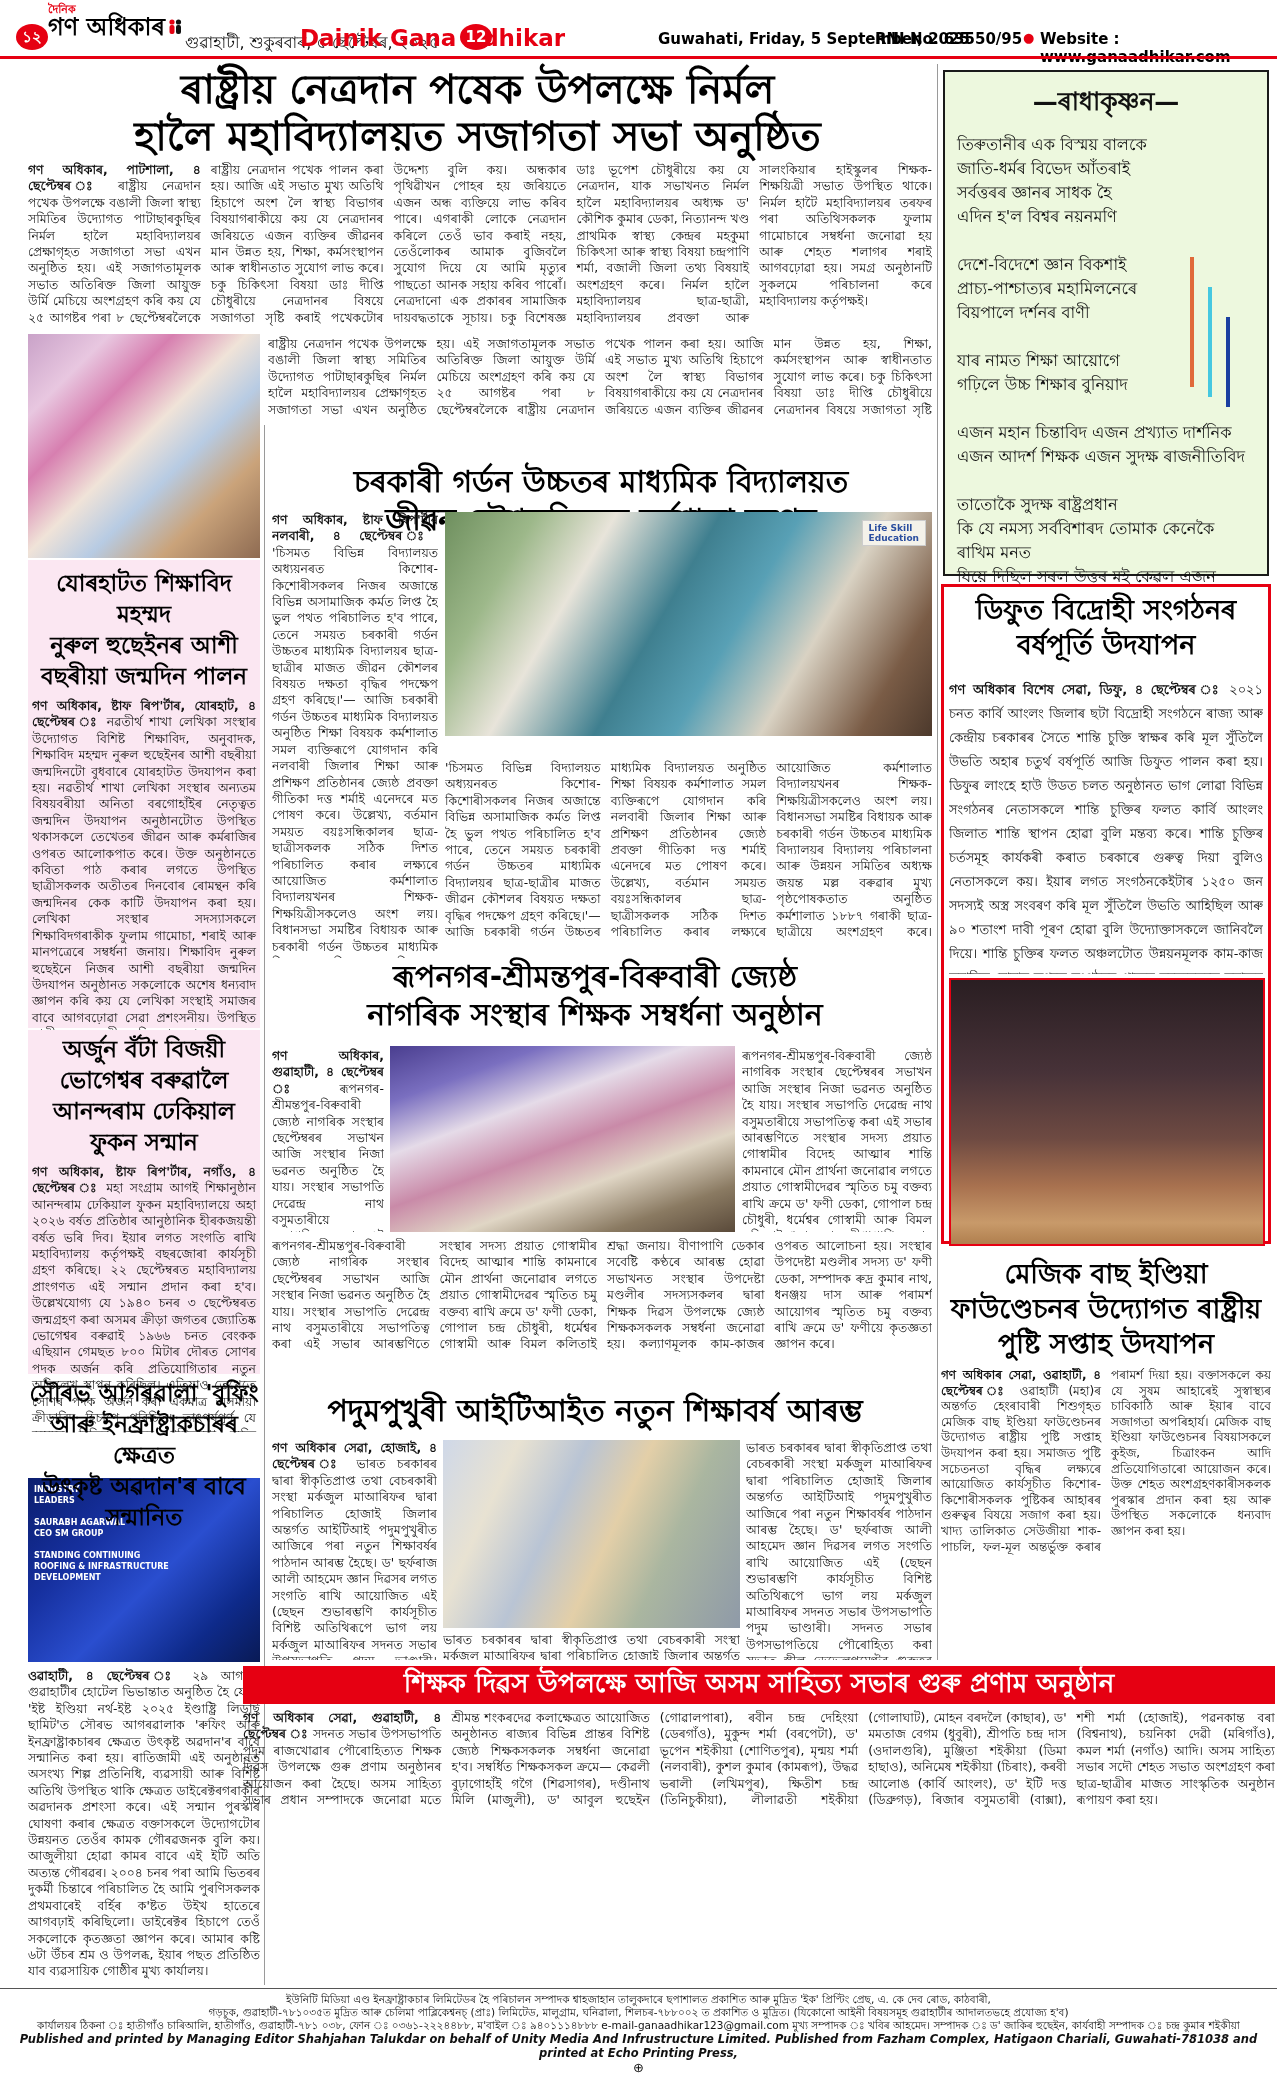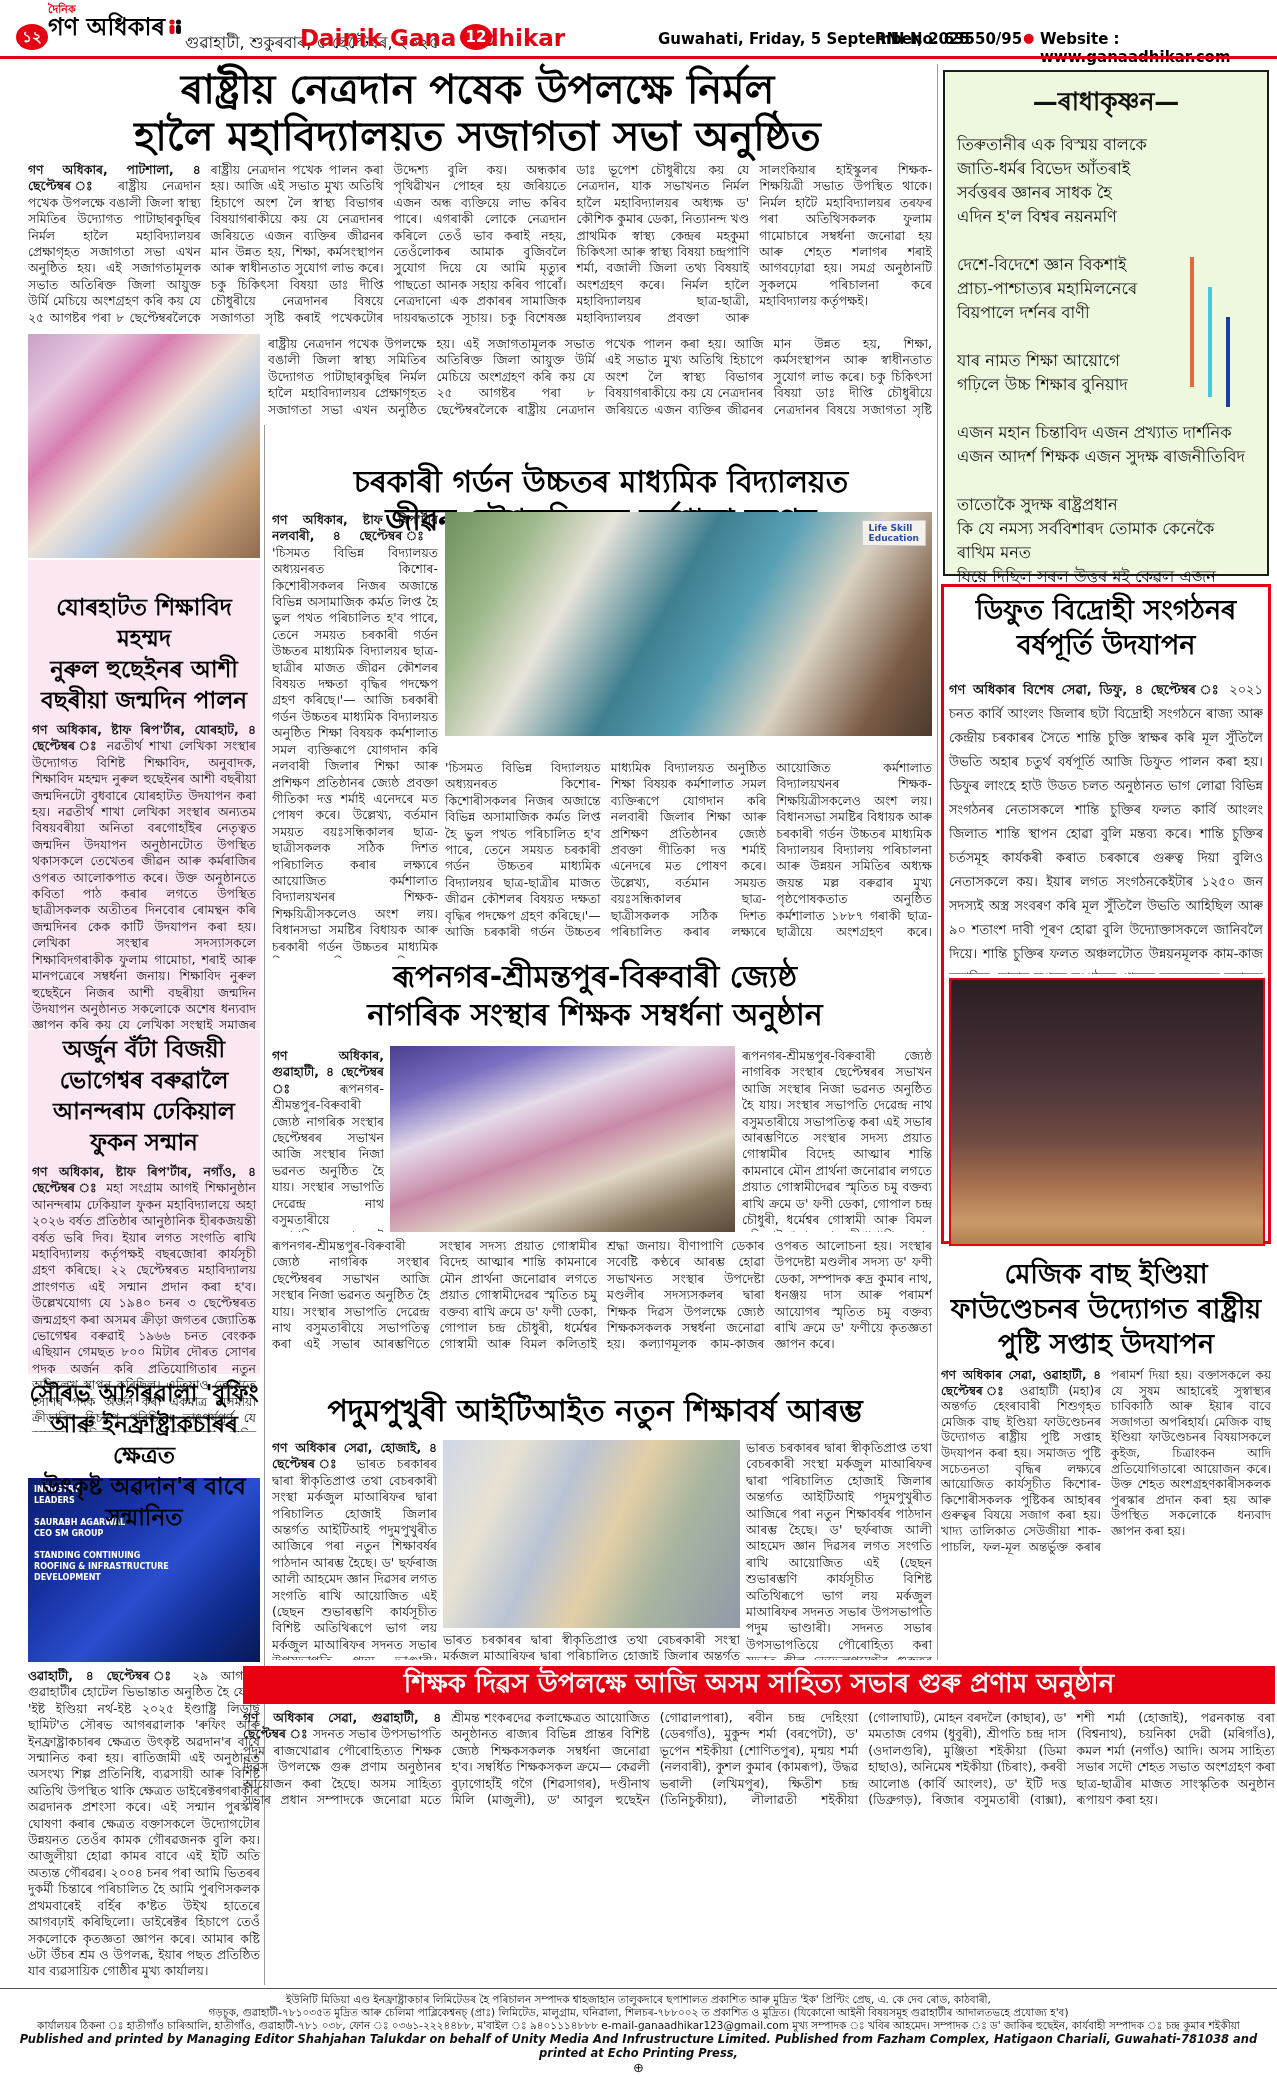--- a/index.html
+++ b/index.html
@@ -132,21 +132,21 @@
   <div class="abs body-txt" style="left:272px;top:512px;width:166px;height:446px;">
     <span class="byline">গণ অধিকাৰ, ষ্টাফ ৰিপ'ৰ্টাৰ নলবাৰী, ৪ ছেপ্টেম্বৰ ঃ </span><span>'চিসমত বিভিন্ন বিদ্যালয়ত অধ্যয়নৰত কিশোৰ-কিশোৰীসকলৰ নিজৰ অজান্তে বিভিন্ন অসামাজিক কৰ্মত লিপ্ত হৈ ভুল পথত পৰিচালিত হ'ব পাৰে, তেনে সময়ত চৰকাৰী গৰ্ডন উচ্চতৰ মাধ্যমিক বিদ্যালয়ৰ ছাত্ৰ-ছাত্ৰীৰ মাজত জীৱন কৌশলৰ বিষয়ত দক্ষতা বৃদ্ধিৰ পদক্ষেপ গ্ৰহণ কৰিছে।'— আজি চৰকাৰী গৰ্ডন উচ্চতৰ মাধ্যমিক বিদ্যালয়ত অনুষ্ঠিত শিক্ষা বিষয়ক কৰ্মশালাত সমল ব্যক্তিৰূপে যোগদান কৰি নলবাৰী জিলাৰ শিক্ষা আৰু প্ৰশিক্ষণ প্ৰতিষ্ঠানৰ জ্যেষ্ঠ প্ৰবক্তা গীতিকা দত্ত শৰ্মাই এনেদৰে মত পোষণ কৰে। উল্লেখ্য, বৰ্তমান সময়ত বয়ঃসন্ধিকালৰ ছাত্ৰ-ছাত্ৰীসকলক সঠিক দিশত পৰিচালিত কৰাৰ লক্ষ্যৰে আয়োজিত কৰ্মশালাত বিদ্যালয়খনৰ শিক্ষক-শিক্ষয়িত্ৰীসকলেও অংশ লয়। বিধানসভা সমষ্টিৰ বিধায়ক আৰু চৰকাৰী গৰ্ডন উচ্চতৰ মাধ্যমিক বিদ্যালয়ৰ বিদ্যালয় পৰিচালনা আৰু উন্নয়ন সমিতিৰ অধ্যক্ষ জয়ন্ত মল্ল বৰুৱাৰ মুখ্য পৃষ্ঠপোষকতাত অনুষ্ঠিত কৰ্মশালাত ১৮৮৭ গৰাকী ছাত্ৰ-ছাত্ৰীয়ে অংশগ্ৰহণ কৰে। বিদ্যালয়খনৰ অধ্যক্ষ, সহঃ আয়ুক্ত মানসজ্যোতি শৰ্মা, শিক্ষক-শিক্ষয়িত্ৰী আৰু আমন্ত্ৰিত অতিথিসকলে ছাত্ৰ-ছাত্ৰীসকলক জীৱনত আগবাঢ়ি যোৱাৰ বাবে প্ৰেৰণাদায়ক বক্তব্য আগবঢ়ায়। শেহত শিক্ষাৰ্থীসকলৰ মাজত কুইজ আৰু মুকলি আলোচনা অনুষ্ঠিত হয়।</span>
   </div>
   <div class="abs photo p2" style="left:445px;top:512px;width:487px;height:224px;">
     <div class="p2-banner" style="white-space:pre-line;">Life Skill
 Education</div>
   </div>
   <div class="abs body-txt cols" style="left:445px;top:760px;width:487px;height:196px;column-count:3;">'চিসমত বিভিন্ন বিদ্যালয়ত অধ্যয়নৰত কিশোৰ-কিশোৰীসকলৰ নিজৰ অজান্তে বিভিন্ন অসামাজিক কৰ্মত লিপ্ত হৈ ভুল পথত পৰিচালিত হ'ব পাৰে, তেনে সময়ত চৰকাৰী গৰ্ডন উচ্চতৰ মাধ্যমিক বিদ্যালয়ৰ ছাত্ৰ-ছাত্ৰীৰ মাজত জীৱন কৌশলৰ বিষয়ত দক্ষতা বৃদ্ধিৰ পদক্ষেপ গ্ৰহণ কৰিছে।'— আজি চৰকাৰী গৰ্ডন উচ্চতৰ মাধ্যমিক বিদ্যালয়ত অনুষ্ঠিত শিক্ষা বিষয়ক কৰ্মশালাত সমল ব্যক্তিৰূপে যোগদান কৰি নলবাৰী জিলাৰ শিক্ষা আৰু প্ৰশিক্ষণ প্ৰতিষ্ঠানৰ জ্যেষ্ঠ প্ৰবক্তা গীতিকা দত্ত শৰ্মাই এনেদৰে মত পোষণ কৰে। উল্লেখ্য, বৰ্তমান সময়ত বয়ঃসন্ধিকালৰ ছাত্ৰ-ছাত্ৰীসকলক সঠিক দিশত পৰিচালিত কৰাৰ লক্ষ্যৰে আয়োজিত কৰ্মশালাত বিদ্যালয়খনৰ শিক্ষক-শিক্ষয়িত্ৰীসকলেও অংশ লয়। বিধানসভা সমষ্টিৰ বিধায়ক আৰু চৰকাৰী গৰ্ডন উচ্চতৰ মাধ্যমিক বিদ্যালয়ৰ বিদ্যালয় পৰিচালনা আৰু উন্নয়ন সমিতিৰ অধ্যক্ষ জয়ন্ত মল্ল বৰুৱাৰ মুখ্য পৃষ্ঠপোষকতাত অনুষ্ঠিত কৰ্মশালাত ১৮৮৭ গৰাকী ছাত্ৰ-ছাত্ৰীয়ে অংশগ্ৰহণ কৰে। বিদ্যালয়খনৰ অধ্যক্ষ, সহঃ আয়ুক্ত মানসজ্যোতি শৰ্মা, শিক্ষক-শিক্ষয়িত্ৰী আৰু আমন্ত্ৰিত অতিথিসকলে ছাত্ৰ-ছাত্ৰীসকলক জীৱনত আগবাঢ়ি যোৱাৰ বাবে প্ৰেৰণাদায়ক বক্তব্য আগবঢ়ায়। শেহত শিক্ষাৰ্থীসকলৰ মাজত কুইজ আৰু মুকলি আলোচনা অনুষ্ঠিত হয়।</div>
 
   <div class="abs pink" style="left:28px;top:560px;width:232px;height:468px;">
-    <div class="hl hl-sm" style="margin-top:32px;">যোৰহাটত শিক্ষাবিদ মহম্মদ
+    <div class="hl hl-sm" style="padding-top:8px;">যোৰহাটত শিক্ষাবিদ মহম্মদ
 নুৰুল হুছেইনৰ আশী
 বছৰীয়া জন্মদিন পালন</div>
     <div class="body-txt" style="padding:6px 4px;height:350px;">
       <span class="byline">গণ অধিকাৰ, ষ্টাফ ৰিপ'ৰ্টাৰ, যোৰহাট, ৪ ছেপ্টেম্বৰ ঃ </span><span>নৱতীৰ্থ শাখা লেখিকা সংস্থাৰ উদ্যোগত বিশিষ্ট শিক্ষাবিদ, অনুবাদক, শিক্ষাবিদ মহম্মদ নুৰুল হুছেইনৰ আশী বছৰীয়া জন্মদিনটো বুধবাৰে যোৰহাটত উদযাপন কৰা হয়। নৱতীৰ্থ শাখা লেখিকা সংস্থাৰ অন্যতম বিষয়বৰীয়া অনিতা বৰগোহাঁইৰ নেতৃত্বত জন্মদিন উদযাপন অনুষ্ঠানটোত উপস্থিত থকাসকলে তেখেতৰ জীৱন আৰু কৰ্মৰাজিৰ ওপৰত আলোকপাত কৰে। উক্ত অনুষ্ঠানতে কবিতা পাঠ কৰাৰ লগতে উপস্থিত ছাত্ৰীসকলক অতীতৰ দিনবোৰ ৰোমন্থন কৰি জন্মদিনৰ কেক কাটি উদযাপন কৰা হয়। লেখিকা সংস্থাৰ সদস্যাসকলে শিক্ষাবিদগৰাকীক ফুলাম গামোচা, শৰাই আৰু মানপত্ৰেৰে সম্বৰ্ধনা জনায়। শিক্ষাবিদ নুৰুল হুছেইনে নিজৰ আশী বছৰীয়া জন্মদিন উদযাপন অনুষ্ঠানত সকলোকে অশেষ ধন্যবাদ জ্ঞাপন কৰি কয় যে লেখিকা সংস্থাই সমাজৰ বাবে আগবঢ়োৱা সেৱা প্ৰশংসনীয়। উপস্থিত ছাত্ৰীসকলক অতীতৰ দিনবোৰ ৰোমন্থন কৰে।</span>
     </div>
   </div>
 
   <div class="abs pink" style="left:28px;top:1030px;width:232px;height:344px;">
     <div class="hl hl-sm" style="padding-top:4px;">অৰ্জুন বঁটা বিজয়ী ভোগেশ্বৰ বৰুৱালৈ
 আনন্দৰাম ঢেকিয়াল ফুকন সন্মান</div>

